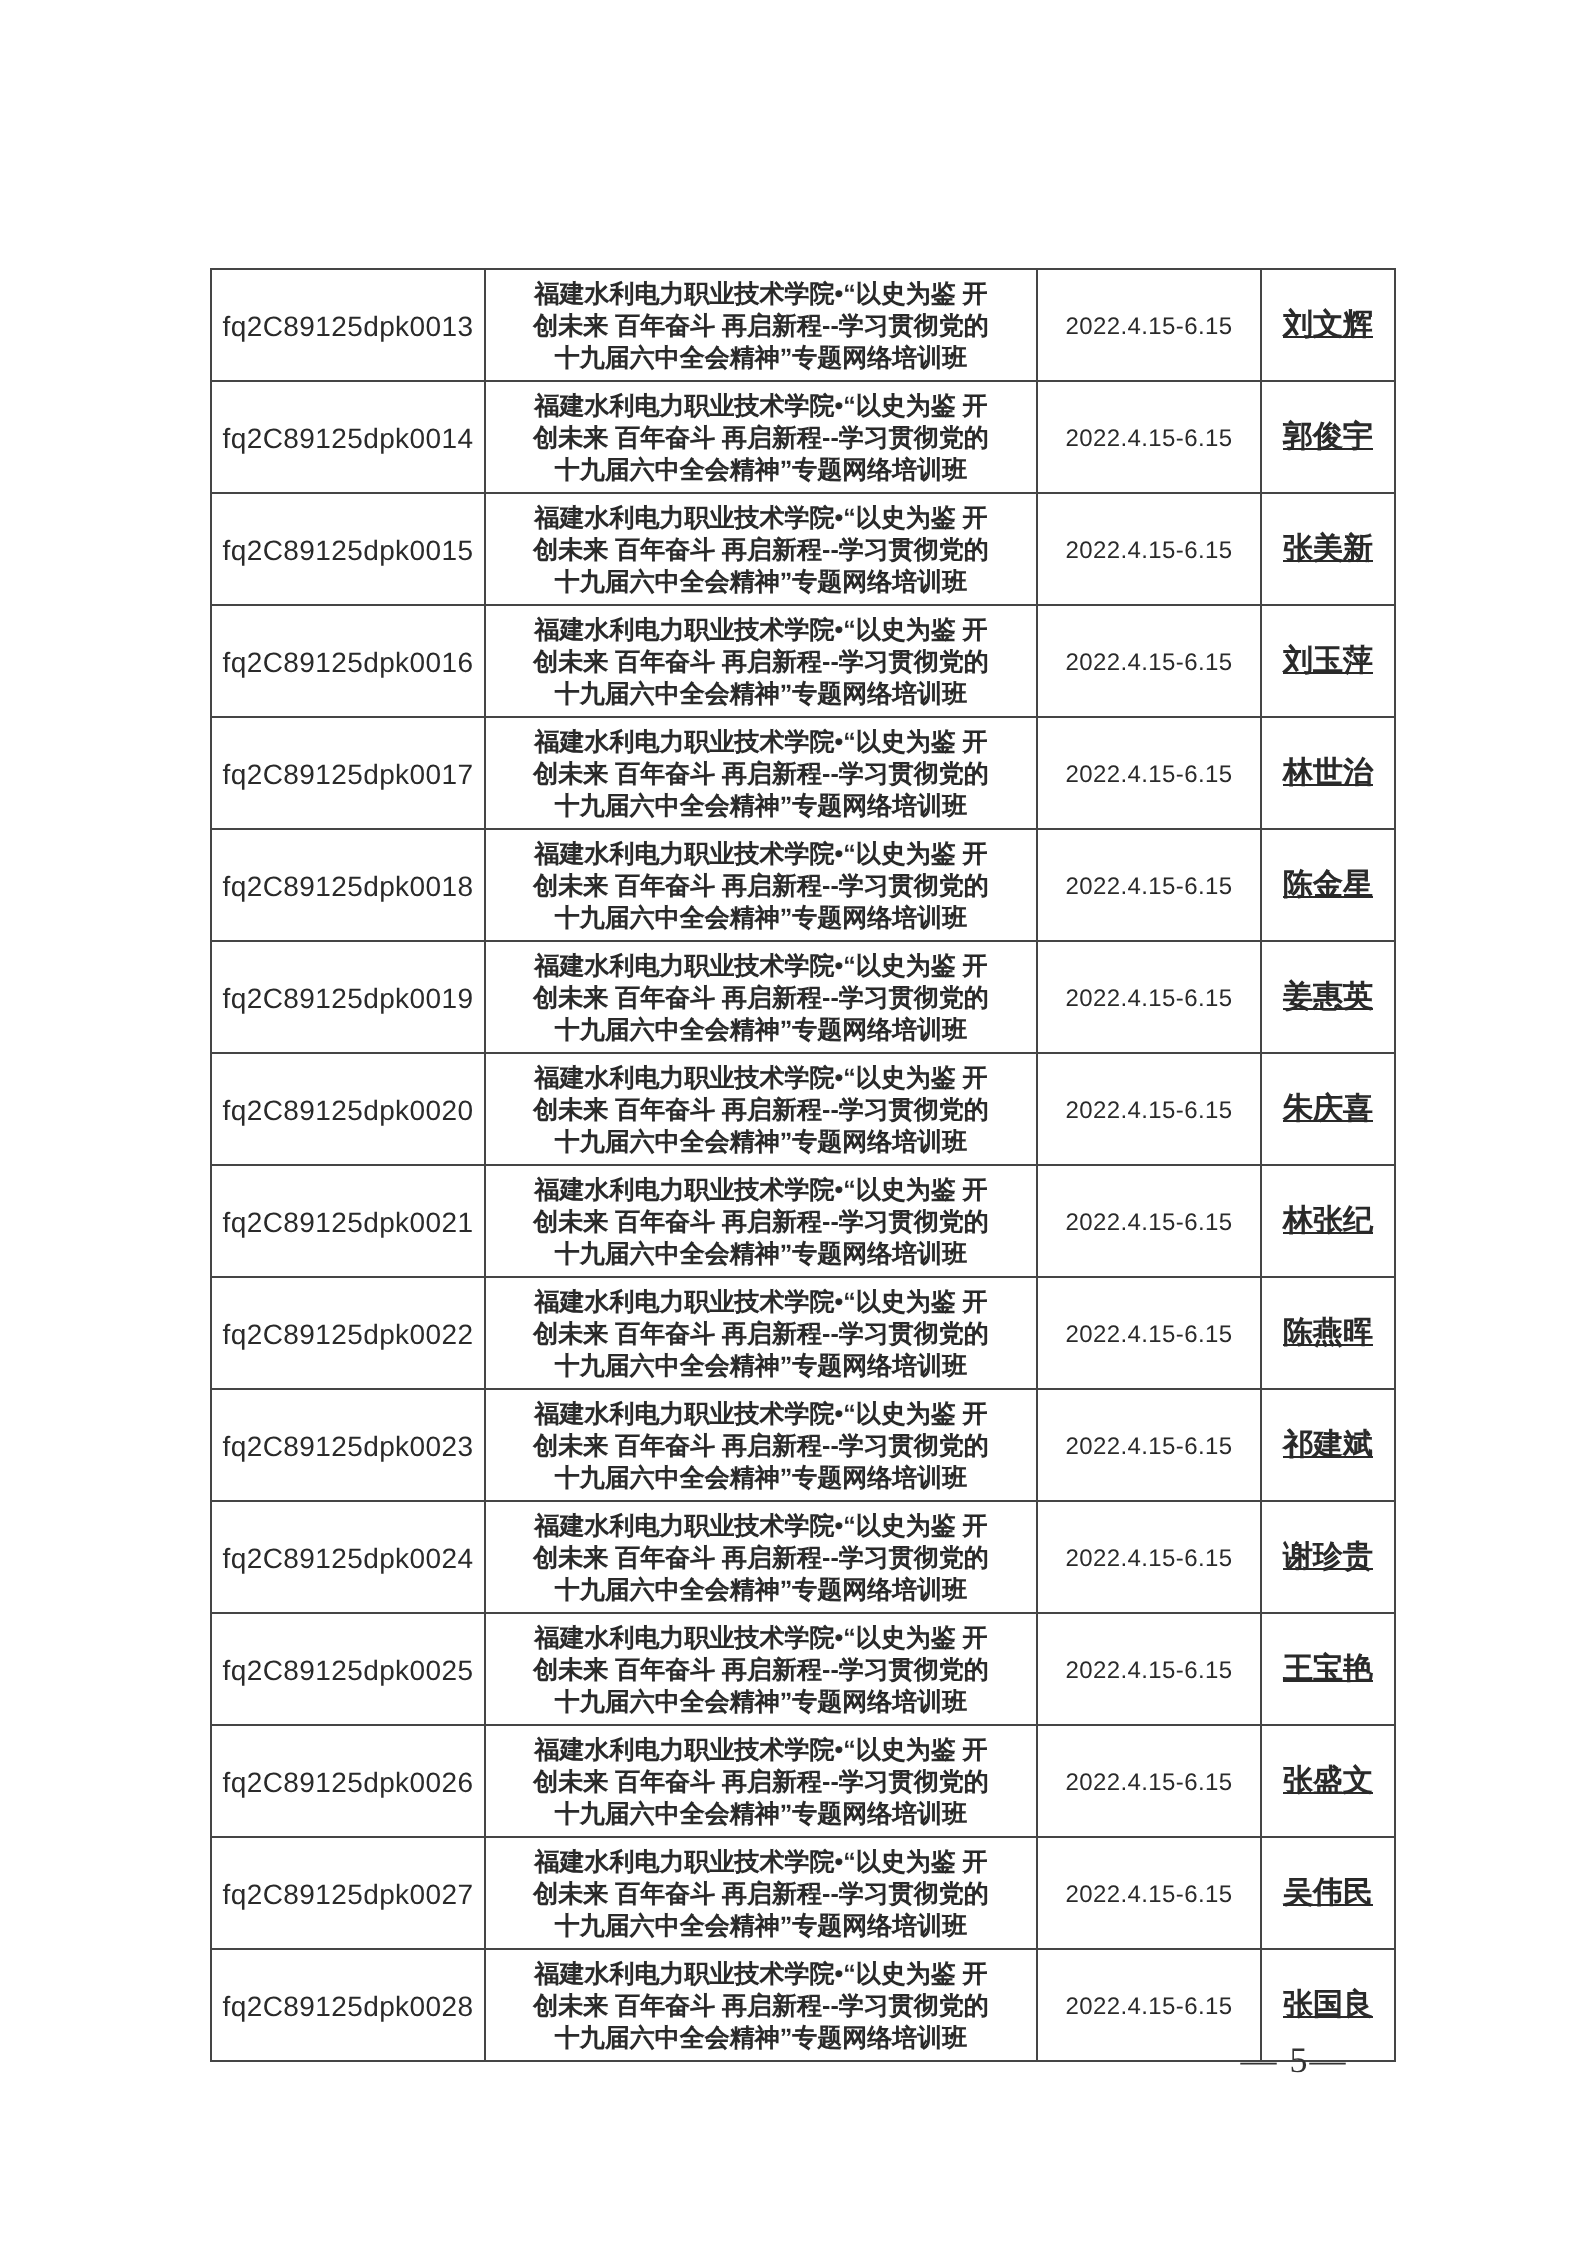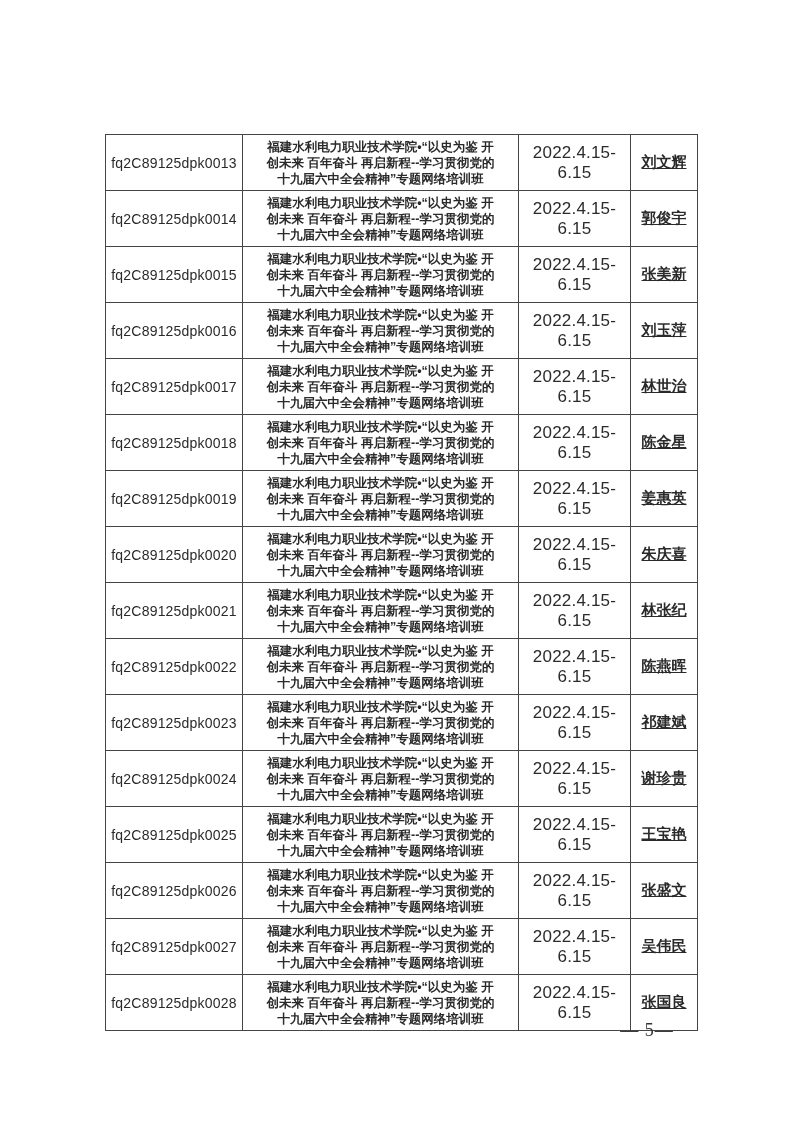--- a/index.html
+++ b/index.html
@@ -37,21 +37,21 @@
     color: #353535;
   }
   td.col-course {
     font-size: 12.5px;
     line-height: 16px;
     padding: 2px 20px;
     color: #1f1f1f;
     font-weight: 600;
   }
   td.col-date {
-    font-size: 17px;
+    font-size: 12px;
     letter-spacing: 0.2px;
     color: #2e2e2e;
   }
   td.col-name {
     font-size: 15px;
     color: #1f1f1f;
     font-weight: 600;
     text-decoration: underline;
   }
   .page-number {

